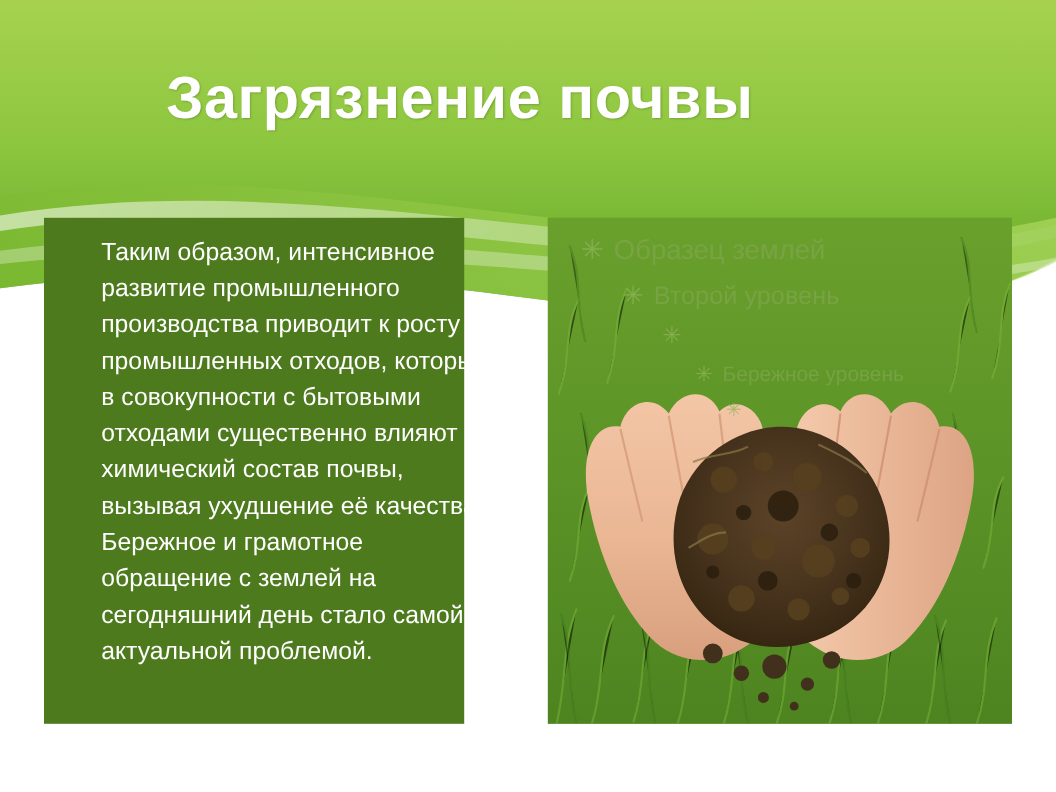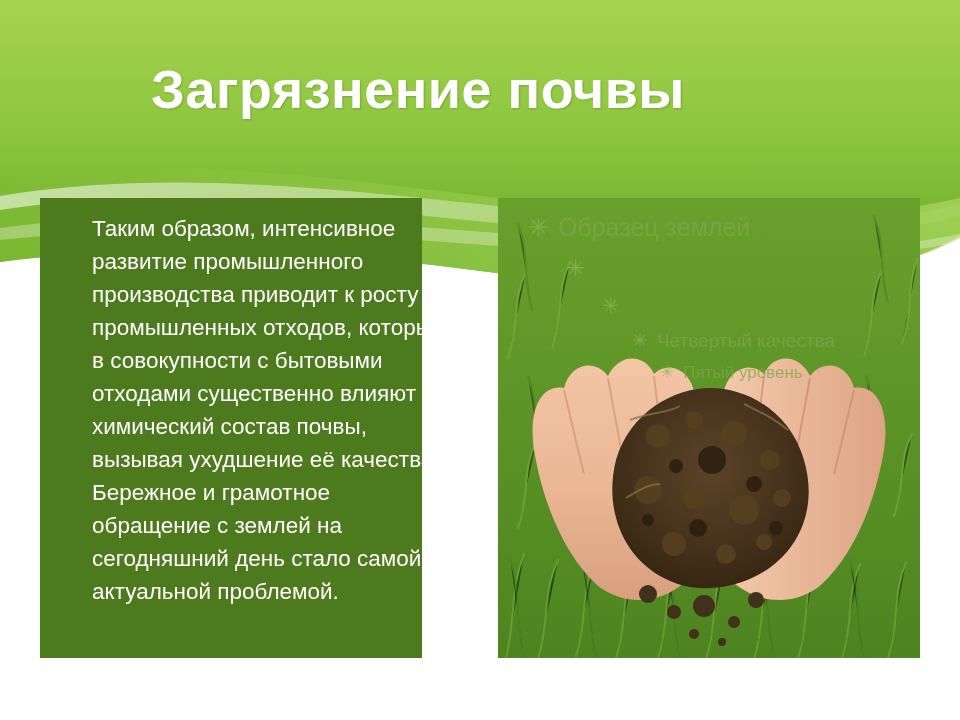--- a/index.html
+++ b/index.html
@@ -272,27 +272,27 @@
   <div class="body-box"></div>
   <div class="body-text">Таким образом, интенсивное развитие промышленного производства приводит к росту промышленных отходов, которые в совокупности с бытовыми отходами существенно влияют на химический состав почвы, вызывая ухудшение её качества. Бережное и грамотное обращение с землей на сегодняшний день стало самой актуальной проблемой.</div>
 
   <div class="ph-list">
     <div class="ph-item ph-1">
       <span class="ph-bullet">✳</span>
       <span>Образец землей</span>
     </div>
     <div class="ph-item ph-2">
       <span class="ph-bullet">✳</span>
+      <span>Второй уровень</span>
     </div>
     <div class="ph-item ph-3">
       <span class="ph-bullet">✳</span>
     </div>
     <div class="ph-item ph-4">
       <span class="ph-bullet">✳</span>
-      <span>Четвертый качества</span>
+      <span>Бережное уровень</span>
     </div>
     <div class="ph-item ph-5">
       <span class="ph-bullet">✳</span>
-      <span>Пятый уровень</span>
     </div>
   </div>
 
 </div>
 
 </body></html>

